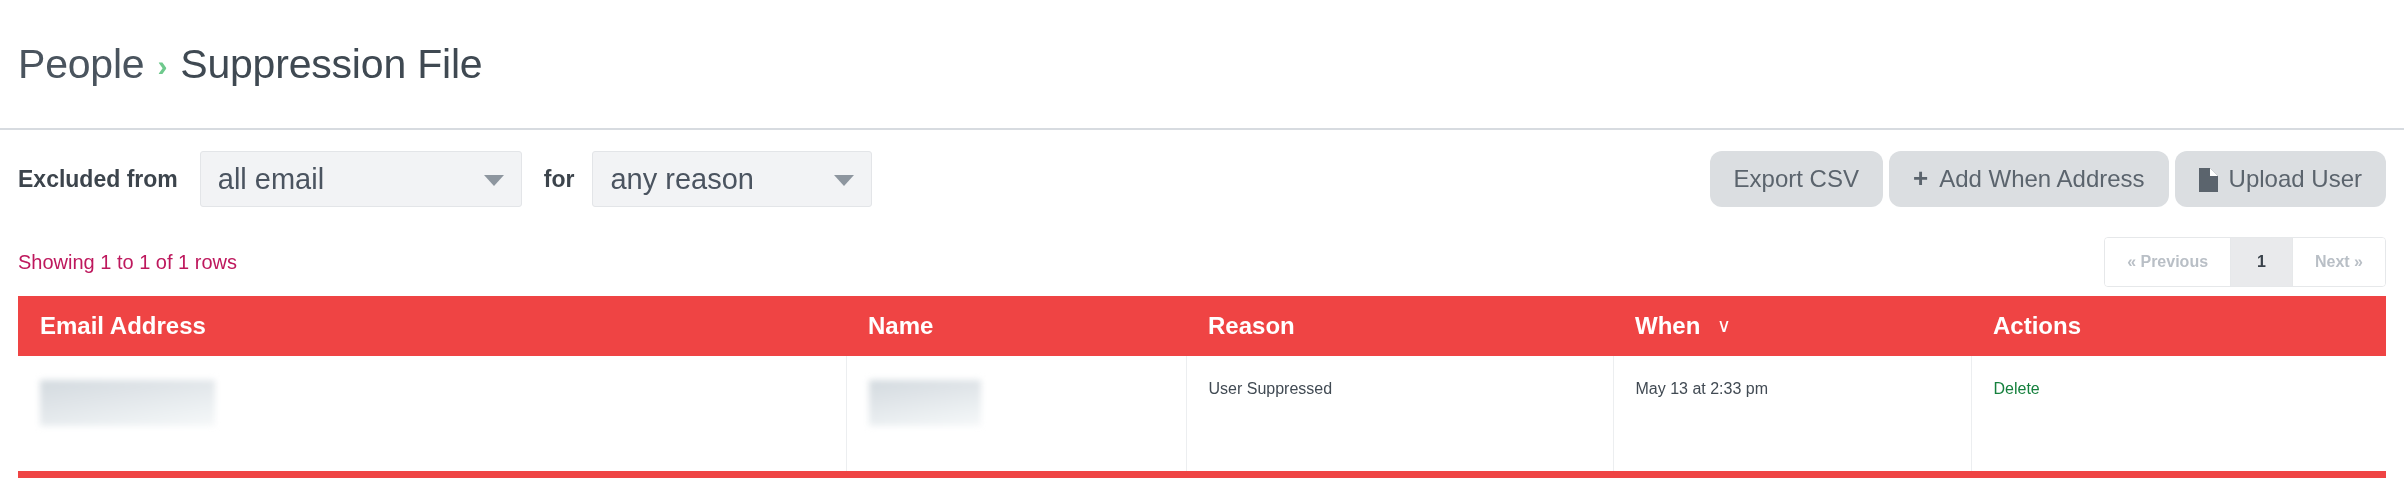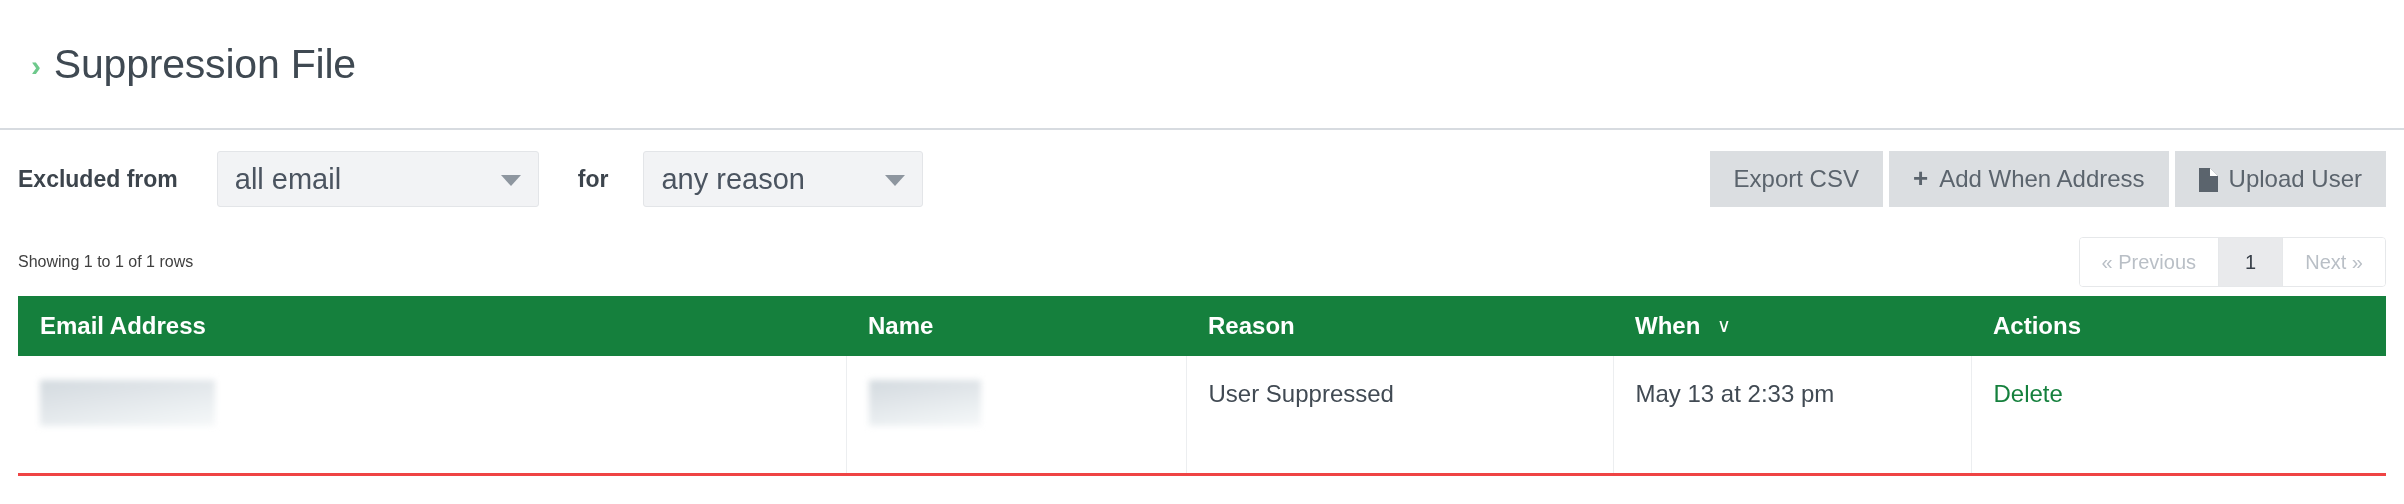--- a/index.html
+++ b/index.html
@@ -50,21 +50,20 @@
   }
 
   
   .toolbar {
     height: 98px;
     display: flex;
     align-items: center;
     padding: 0 18px;
     box-sizing: border-box;
     position: relative;
-    gap: 17px;
   }
   .filter-label {
     font-size: 23px;
     font-weight: 700;
     color: #3c444c;
     white-space: nowrap;
   }
   .filter-label.mid {
     margin: 0 18px 0 22px;
   }
@@ -104,21 +103,21 @@
 
   .toolbar-actions {
     margin-left: auto;
     display: flex;
     align-items: center;
     gap: 6px;
   }
   .btn {
     background: #dbdee1;
     border: none;
-    border-radius: 0;
+    border-radius: 12px;
     height: 56px;
     padding: 0 24px;
     font-size: 24px;
     font-family: "Liberation Sans", sans-serif;
     color: #5b646d;
     display: inline-flex;
     align-items: center;
     gap: 11px;
     cursor: pointer;
     white-space: nowrap;
@@ -140,88 +139,89 @@
 
   
   .info-row {
     height: 68px;
     display: flex;
     align-items: center;
     padding: 0 18px;
     box-sizing: border-box;
   }
   .rows-info {
-    font-size: 16px;
-    color: #404040;
+    font-size: 20px;
+    color: #be185d;
   }
   .pager {
     margin-left: auto;
     display: flex;
     align-items: stretch;
     border: 1px solid #e6e8ea;
     border-radius: 4px;
     overflow: hidden;
     height: 48px;
   }
   .pager-item {
     display: flex;
     align-items: center;
     justify-content: center;
-    font-size: 20px;
+    font-size: 16px;
     padding: 0 22px;
     background: #ffffff;
     color: #b9bfc6;
     border-right: 1px solid #e6e8ea;
     cursor: pointer;
     white-space: nowrap;
+    font-weight: bold;
   }
   .pager-item:last-child { border-right: none; }
   .pager-item.active {
     background: #e9eaec;
     color: #39414a;
     padding: 0 26px;
   }
   .pager-item.disabled { cursor: default; }
 
   
   .table-wrap { padding: 0 18px; box-sizing: border-box; }
   table.data-table {
     width: 100%;
     border-collapse: collapse;
     table-layout: fixed;
   }
   table.data-table thead th {
-    background: #15803d;
+    background: #ef4444;
     color: #ffffff;
     font-size: 24px;
     font-weight: 700;
     text-align: left;
     height: 60px;
     padding: 0 0 0 22px;
     box-sizing: border-box;
     white-space: nowrap;
     cursor: pointer;
   }
   .sort-caret {
     display: inline-block;
     margin-left: 10px;
     font-size: 19px;
     font-weight: 400;
     position: relative;
     top: -2px;
   }
   table.data-table tbody td {
     height: 118px;
-    font-size: 24px;
+    font-size: 16px;
     color: #414a53;
     vertical-align: top;
     padding: 24px 0 0 22px;
     box-sizing: border-box;
     border-right: 1px solid #eceef0;
-    border-bottom: 3px solid #ef4444;
+    border-bottom: 7px solid #ef4444;
   }
   table.data-table tbody td:last-child { border-right: none; }
   .col-email   { width: 828px; }
   .col-name    { width: 340px; }
   .col-reason  { width: 427px; }
   .col-when    { width: 358px; }
   .col-actions { width: auto; }
 
   .redacted {
     display: block;
@@ -237,20 +237,21 @@
     color: #15803d;
     text-decoration: none;
     cursor: pointer;
   }
 </style>
 </head>
 <body>
 
 <div class="page-header">
   <div class="breadcrumb">
+    <span class="crumb-link">People</span>
     <span class="crumb-sep">›</span>
     <span class="crumb-current">Suppression File</span>
   </div>
 </div>
 
 <div class="toolbar">
 
   <span class="filter-label first">Excluded from</span>
 
   <div class="select-box wide">

